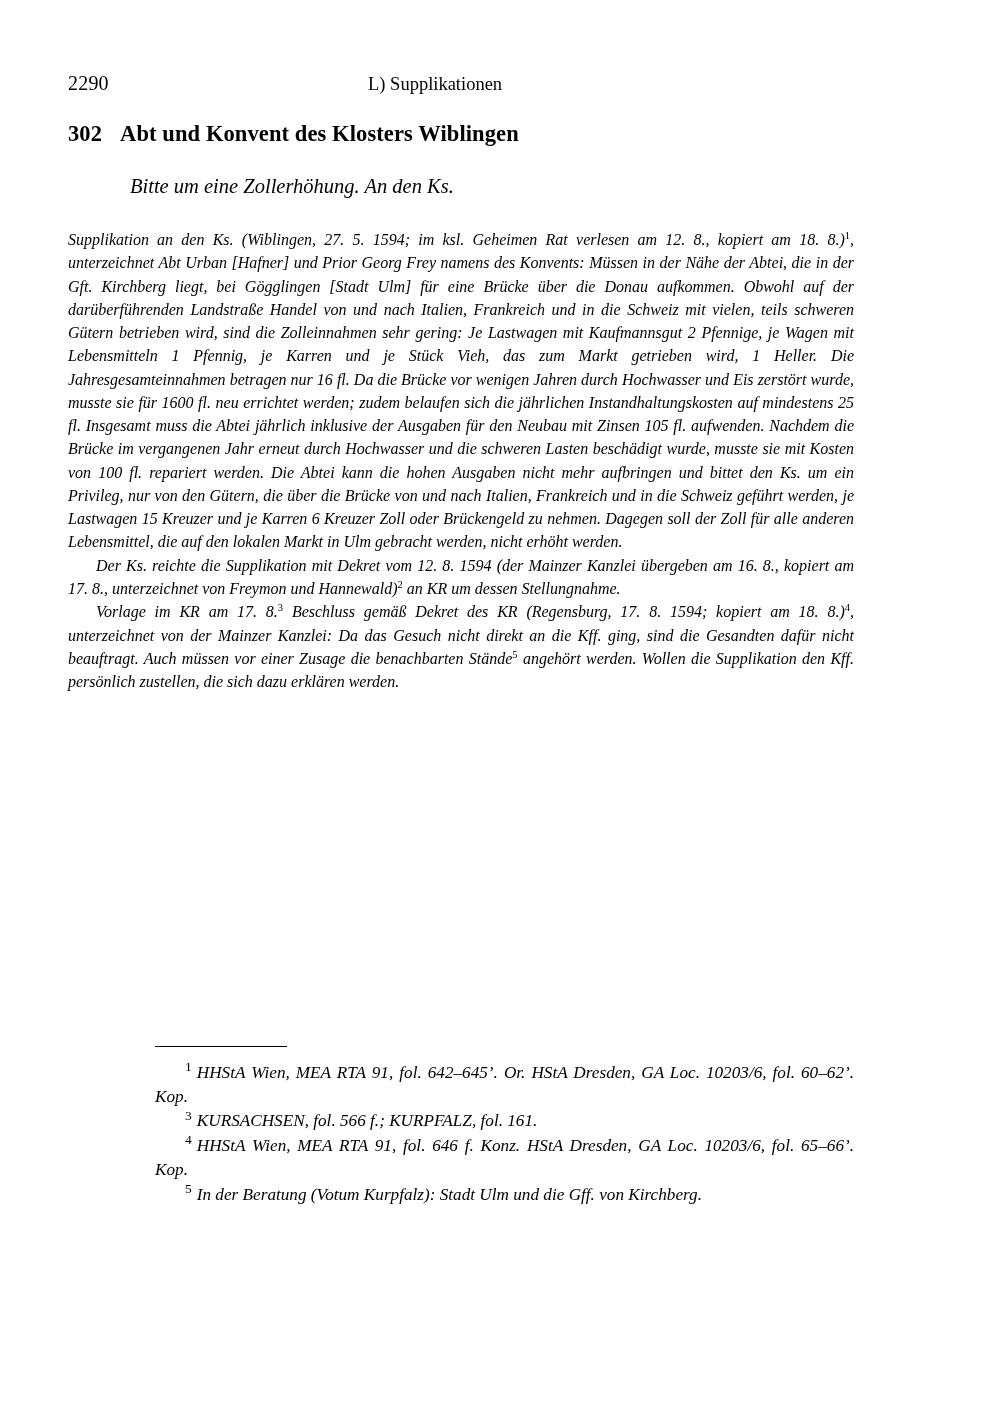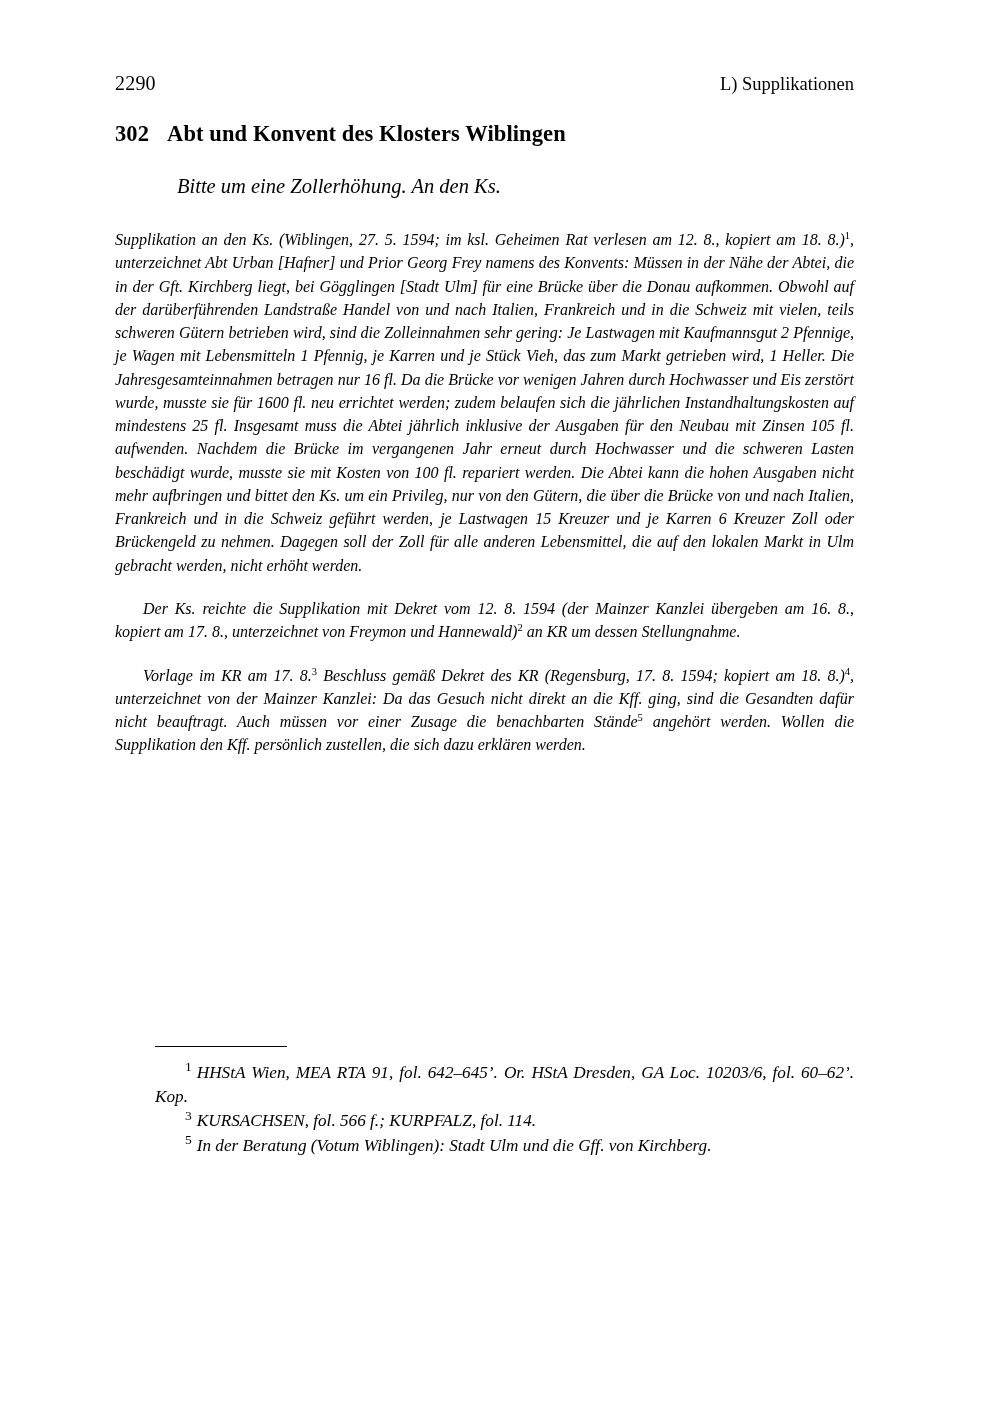--- a/index.html
+++ b/index.html
@@ -14,37 +14,36 @@
     color: #000000;
     position: relative;
     overflow: hidden;
   }
   .page {
     position: absolute;
     left: 0; top: 0;
     width: 1004px;
     height: 1234px;
     box-sizing: border-box;
-    padding: 72px 150px 40px 115px;
+    padding: 72px 150px 40px 68px;
   }
   .running-head {
     display: flex;
     align-items: baseline;
     font-size: 19.5px;
     margin-bottom: 26px;
   }
   .running-head .folio {
     width: 300px;
     font-size: 20px;
     letter-spacing: 0.2px;
   }
   .running-head .section-title {
     flex: 1;
     font-size: 18.5px;
-    text-align: right;
   }
   .doc-heading {
     font-weight: bold;
     font-size: 22.5px;
     margin: 0 0 28px 0;
     letter-spacing: 0.1px;
   }
   .doc-heading .num {
     margin-right: 18px;
   }
@@ -57,21 +56,20 @@
     font-style: italic;
     font-size: 16px;
     line-height: 1.455;
     text-align: justify;
     text-justify: inter-word;
     margin: 0;
     hyphens: none;
   }
   p.body-par + p.body-par {
     text-indent: 28px;
-    margin-top: 20px;
   }
   sup {
     font-size: 0.66em;
     vertical-align: super;
     font-style: normal;
     line-height: 0;
   }
   .footnote-area {
     position: absolute;
     left: 155px;
@@ -119,18 +117,19 @@
   <div>
     <p class="body-par">Supplikation an den Ks. (Wiblingen, 27. 5. 1594; im ksl. Geheimen Rat verlesen am 12. 8., kopiert am 18. 8.)<sup>1</sup>, unterzeichnet Abt Urban [Hafner] und Prior Georg Frey namens des Konvents: Müssen in der Nähe der Abtei, die in der Gft. Kirchberg liegt, bei Gögglingen [Stadt Ulm] für eine Brücke über die Donau aufkommen. Obwohl auf der darüberführenden Landstraße Handel von und nach Italien, Frankreich und in die Schweiz mit vielen, teils schweren Gütern betrieben wird, sind die Zolleinnahmen sehr gering: Je Lastwagen mit Kaufmannsgut 2 Pfennige, je Wagen mit Lebensmitteln 1 Pfennig, je Karren und je Stück Vieh, das zum Markt getrieben wird, 1 Heller. Die Jahresgesamteinnahmen betragen nur 16 fl. Da die Brücke vor wenigen Jahren durch Hochwasser und Eis zerstört wurde, musste sie für 1600 fl. neu errichtet werden; zudem belaufen sich die jährlichen Instandhaltungskosten auf mindestens 25 fl. Insgesamt muss die Abtei jährlich inklusive der Ausgaben für den Neubau mit Zinsen 105 fl. aufwenden. Nachdem die Brücke im vergangenen Jahr erneut durch Hochwasser und die schweren Lasten beschädigt wurde, musste sie mit Kosten von 100 fl. repariert werden. Die Abtei kann die hohen Ausgaben nicht mehr aufbringen und bittet den Ks. um ein Privileg, nur von den Gütern, die über die Brücke von und nach Italien, Frankreich und in die Schweiz geführt werden, je Lastwagen 15 Kreuzer und je Karren 6 Kreuzer Zoll oder Brückengeld zu nehmen. Dagegen soll der Zoll für alle anderen Lebensmittel, die auf den lokalen Markt in Ulm gebracht werden, nicht erhöht werden.</p>
     <p class="body-par">Der Ks. reichte die Supplikation mit Dekret vom 12. 8. 1594 (der Mainzer Kanzlei übergeben am 16. 8., kopiert am 17. 8., unterzeichnet von Freymon und Hannewald)<sup>2</sup> an KR um dessen Stellungnahme.</p>
     <p class="body-par">Vorlage im KR am 17. 8.<sup>3</sup> Beschluss gemäß Dekret des KR (Regensburg, 17. 8. 1594; kopiert am 18. 8.)<sup>4</sup>, unterzeichnet von der Mainzer Kanzlei: Da das Gesuch nicht direkt an die Kff. ging, sind die Gesandten dafür nicht beauftragt. Auch müssen vor einer Zusage die benachbarten Stände<sup>5</sup> angehört werden. Wollen die Supplikation den Kff. persönlich zustellen, die sich dazu erklären werden.</p>
   </div>
 
   <div class="footnote-area">
     <div class="fn-rule"></div>
     <div>
         <p class="footnote"><span class="fn-num">1</span><span>HHStA Wien, MEA RTA 91, fol. 642–645’. Or. HStA Dresden, GA Loc. 10203/6, fol. 60–62’. Kop.</span></p>
-        <p class="footnote"><span class="fn-num">3</span><span>KURSACHSEN, fol. 566 f.; KURPFALZ, fol. 114.</span></p>
-        <p class="footnote"><span class="fn-num">5</span><span>In der Beratung (Votum Wiblingen): Stadt Ulm und die Gff. von Kirchberg.</span></p>
+        <p class="footnote"><span class="fn-num">3</span><span>KURSACHSEN, fol. 566 f.; KURPFALZ, fol. 161.</span></p>
+        <p class="footnote"><span class="fn-num">4</span><span>HHStA Wien, MEA RTA 91, fol. 646 f. Konz. HStA Dresden, GA Loc. 10203/6, fol. 65–66’. Kop.</span></p>
+        <p class="footnote"><span class="fn-num">5</span><span>In der Beratung (Votum Kurpfalz): Stadt Ulm und die Gff. von Kirchberg.</span></p>
       </div>
   </div>
 
 </div>
 
 </body></html>

